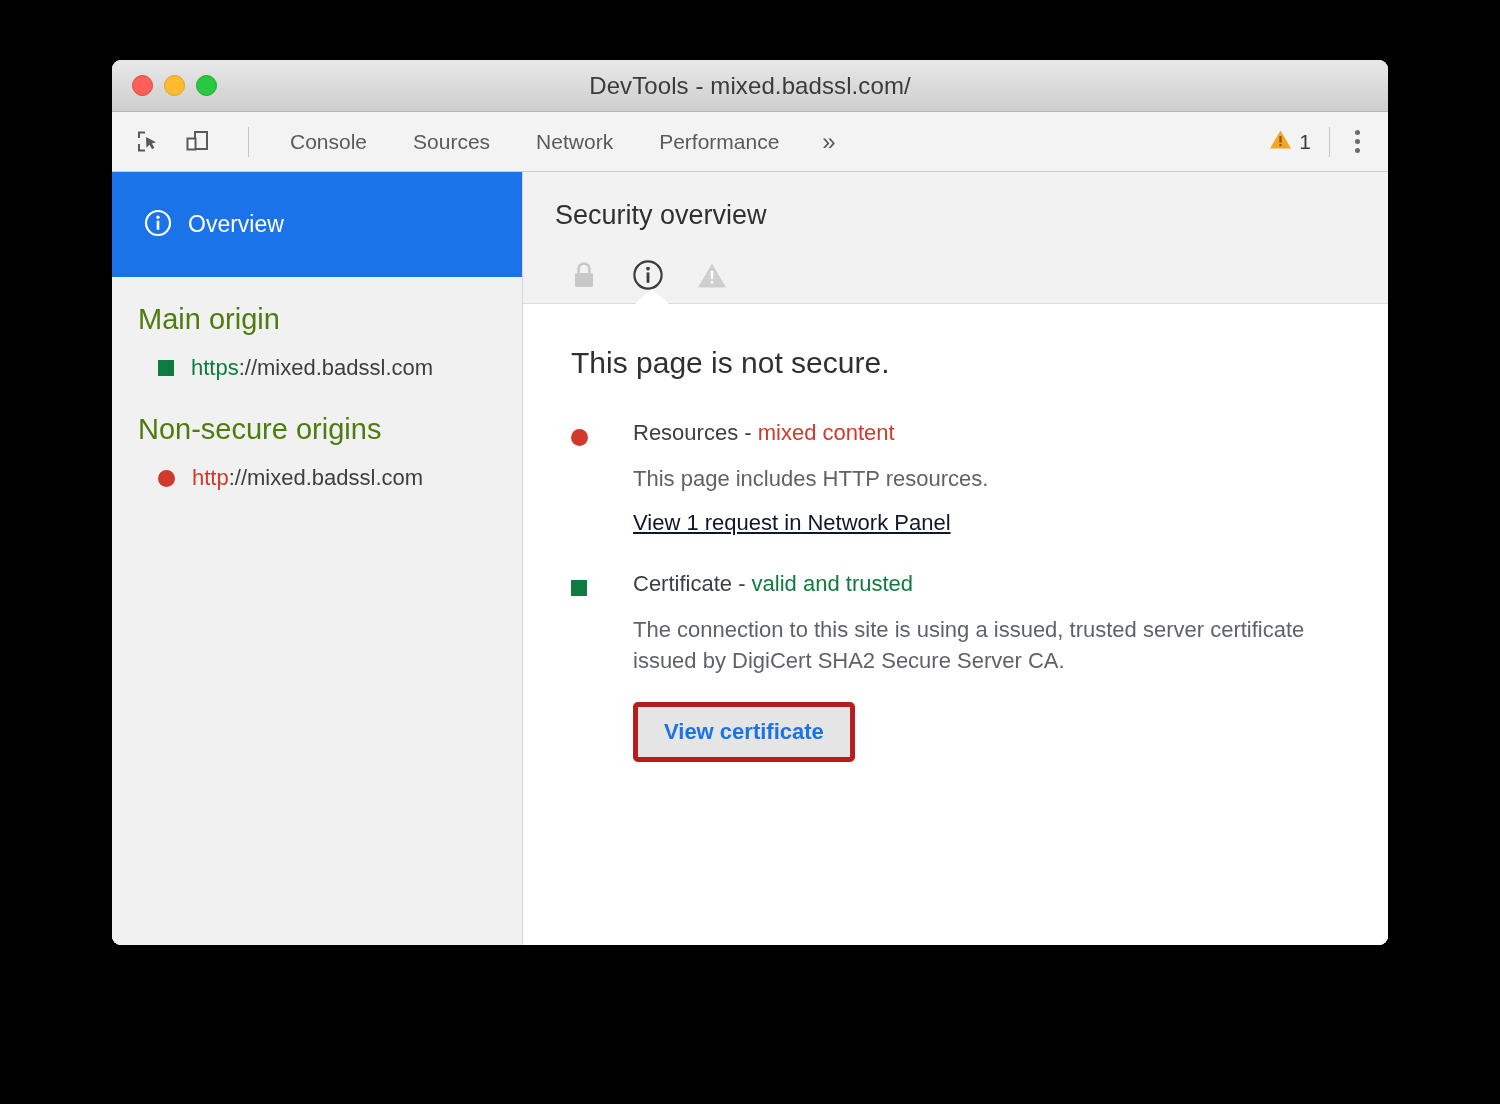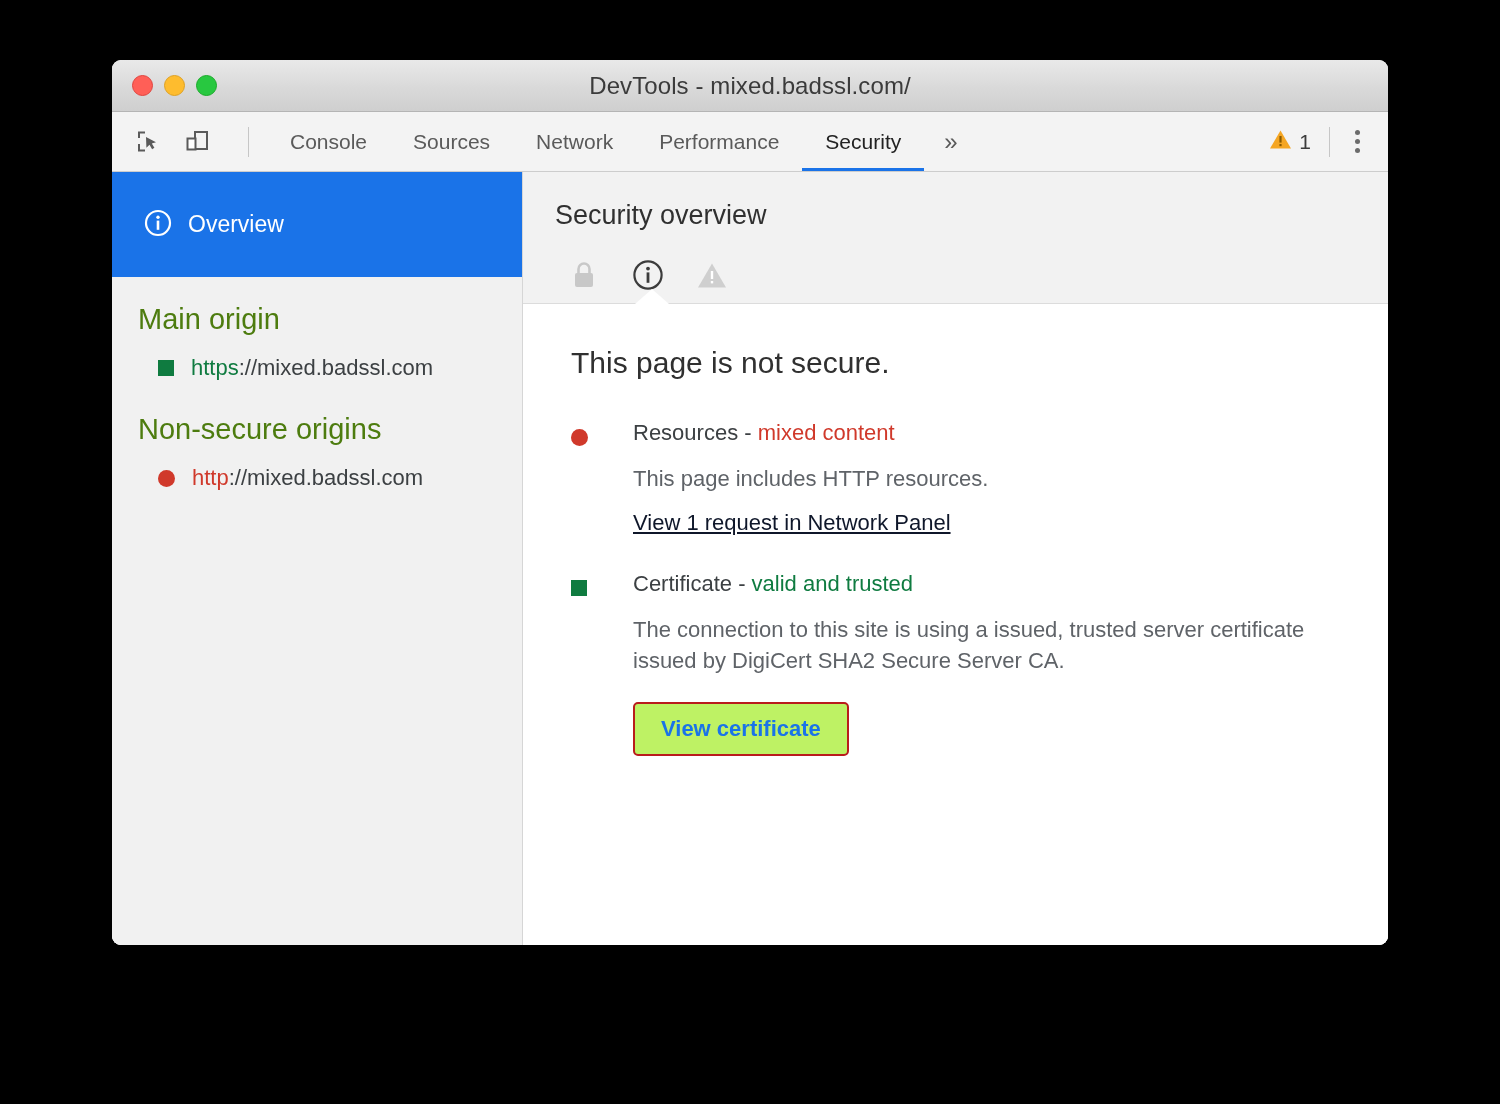--- a/index.html
+++ b/index.html
@@ -325,22 +325,22 @@
     display: inline-block;
     font-size: 22px;
     color: #0f172a;
     text-decoration: underline;
     cursor: default;
   }
   .btn {
     display: inline-block;
     margin-top: 10px;
     padding: 12px 26px;
-    background: #bef264;
-    border: 2px solid #b91c1c;
+    background: #e5e5e5;
+    border: 5px solid #b91c1c;
     border-radius: 5px;
     color: #1a73e8;
     font-size: 22px;
     font-weight: bold;
     font-family: "Liberation Sans", sans-serif;
     cursor: default;
   }
 </style>
 </head>
 <body>
@@ -380,23 +380,20 @@
           <span>Console</span>
         </div>
       <div class="tab">
           <span>Sources</span>
         </div>
       <div class="tab">
           <span>Network</span>
         </div>
       <div class="tab">
           <span>Performance</span>
-        </div>
-      <div class="tab active">
-          <span>Security</span>
         </div>
       <div class="tab more">
           <span>»</span>
         </div>
     </div>
 
     <div class="tb-right">
       <div class="warn-group">
         <span>
           <svg width="23" height="21" viewBox="0 0 23 21">

